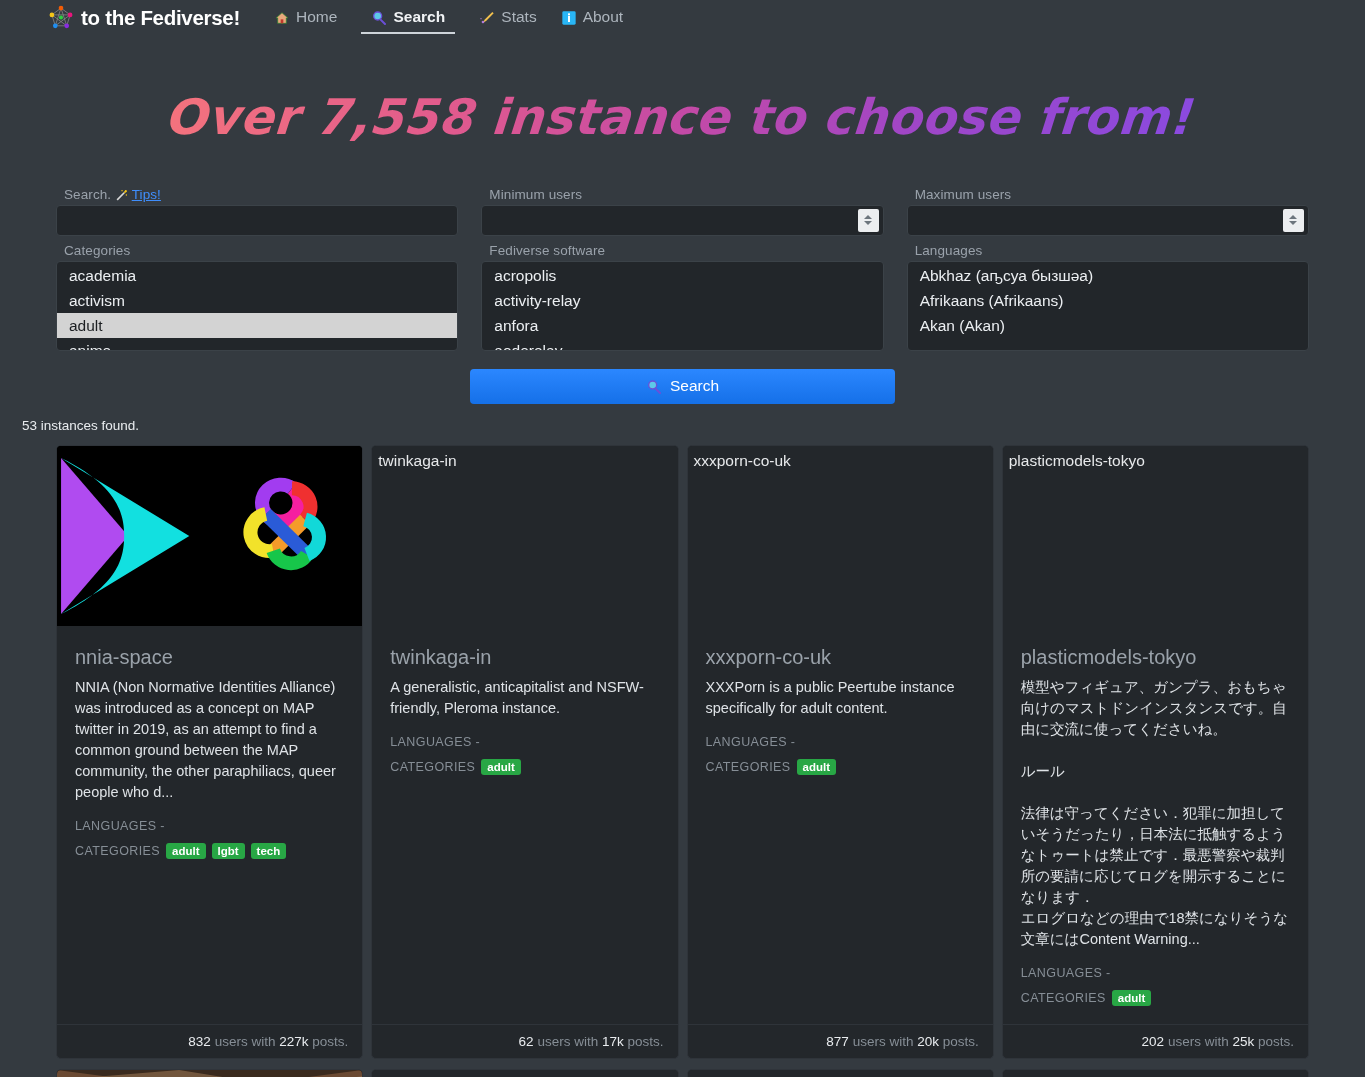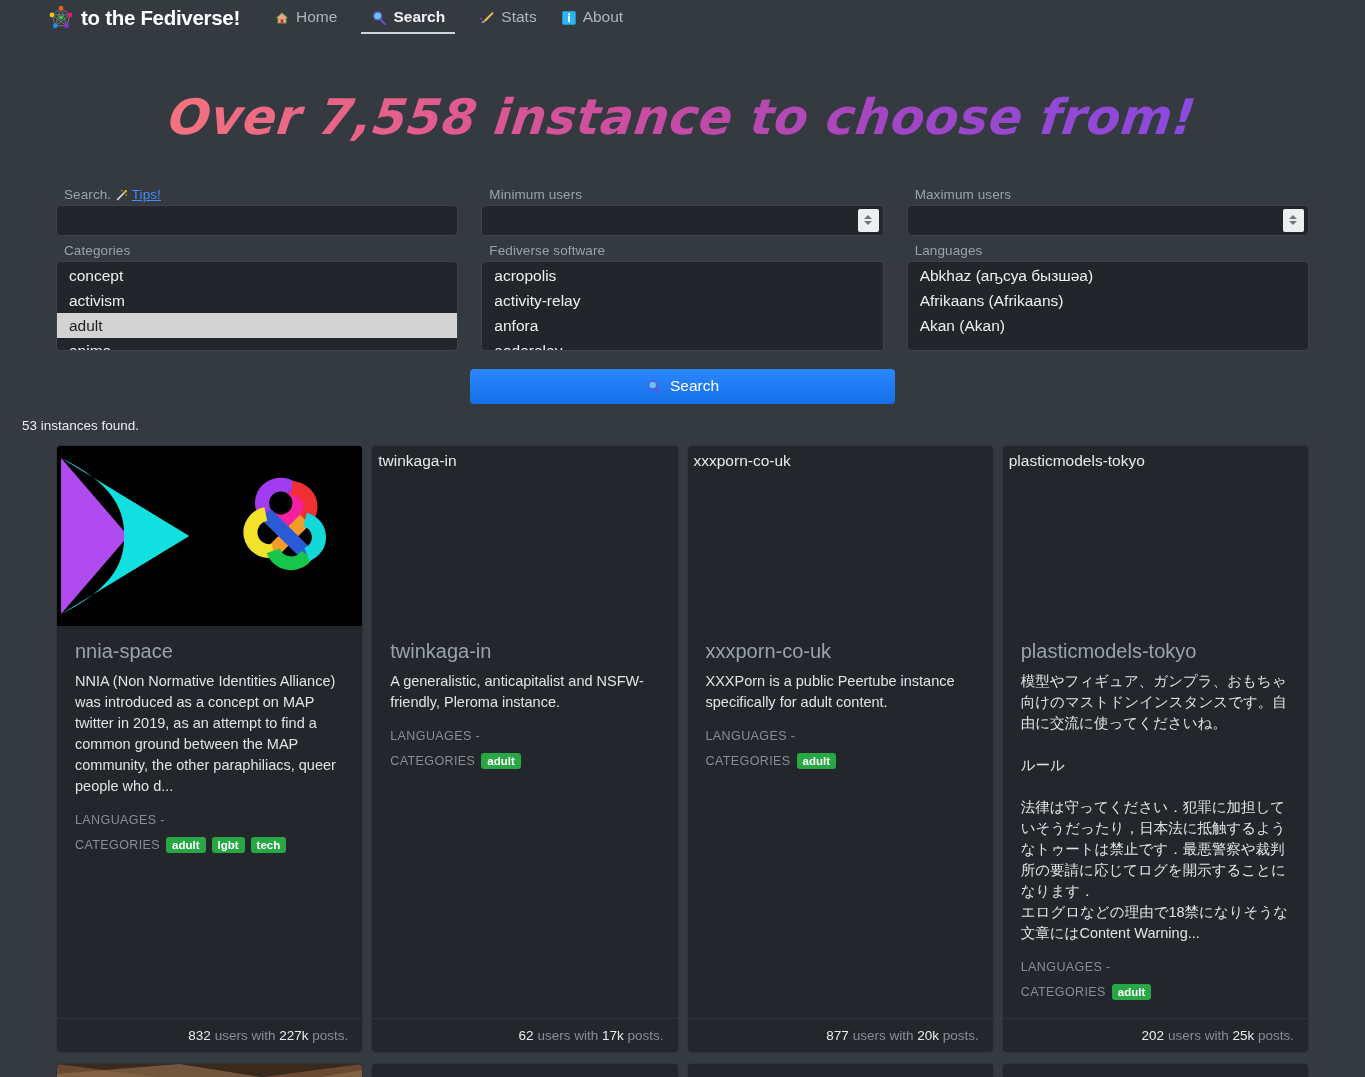--- a/index.html
+++ b/index.html
@@ -148,21 +148,21 @@
     height: 180px; width: 100%;
     background: #23272b;
     position: relative; overflow: hidden;
     flex: 0 0 auto;
   }
   .card-banner.has-image { background: #000; }
   .broken-alt {
     position: absolute; top: 6px; left: 6px;
     font-size: 15.5px; color: #e7e9eb;
   }
-  .card-body { padding: 13px 18px 8px 18px; flex: 1 1 auto; }
+  .card-body { padding: 19px 18px 8px 18px; flex: 1 1 auto; }
   .card-title {
     font-size: 20px; color: #9aa2aa;
     margin: 0 0 8px 0; font-weight: 400; line-height: 1.2;
   }
   .card-desc {
     font-size: 14.5px; color: #dfe3e7;
     line-height: 1.45; margin: 0 0 16px 0;
     white-space: pre-wrap;
   }
   .meta-row { font-size: 12.5px; color: #868e96; letter-spacing: 0.4px; margin-bottom: 10px; }
@@ -320,21 +320,21 @@
           <span class="spin-arrow spin-down"></span>
         </span>
       </div>
     </div>
   </div>
 
   <div class="form-row" style="margin-top:7px;">
     <div class="form-col">
       <label class="field-label">Categories</label>
       <div class="select-box">
-        <div class="opt">concept</div>
+        <div class="opt">academia</div>
         <div class="opt">activism</div>
         <div class="opt selected">adult</div>
         <div class="opt">anime</div>
       </div>
     </div>
 
     <div class="form-col">
       <label class="field-label">Fediverse software</label>
       <div class="select-box">
         <div class="opt">acropolis</div>

